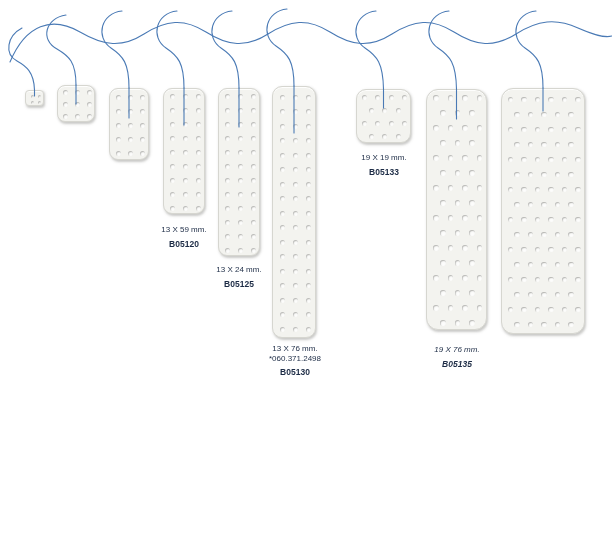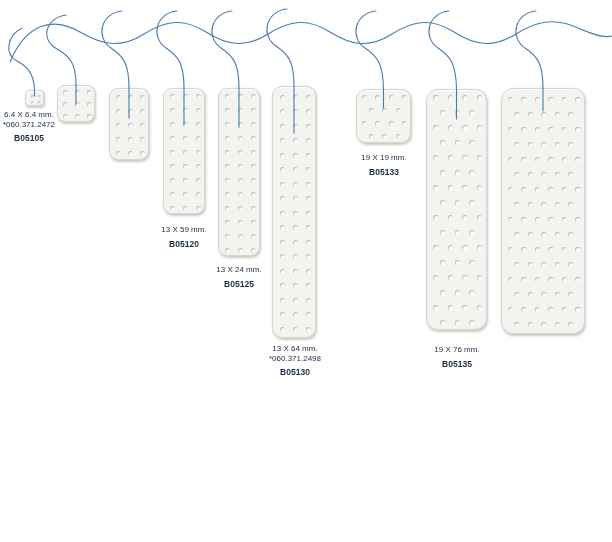--- a/index.html
+++ b/index.html
@@ -347,46 +347,41 @@
       <span class="hole" style="left: 46px; top: 217.75px; width: 5.5px; height: 5.5px;"></span>
       <span class="hole" style="left: 59.5px; top: 217.75px; width: 5.5px; height: 5.5px;"></span>
       <span class="hole" style="left: 73px; top: 217.75px; width: 5.5px; height: 5.5px;"></span>
       <span class="hole" style="left: 12.25px; top: 232.75px; width: 5.5px; height: 5.5px;"></span>
       <span class="hole" style="left: 25.75px; top: 232.75px; width: 5.5px; height: 5.5px;"></span>
       <span class="hole" style="left: 39.25px; top: 232.75px; width: 5.5px; height: 5.5px;"></span>
       <span class="hole" style="left: 52.75px; top: 232.75px; width: 5.5px; height: 5.5px;"></span>
       <span class="hole" style="left: 66.25px; top: 232.75px; width: 5.5px; height: 5.5px;"></span>
     </div>
 
-  <div class="label" style="left:0px; top:110px; width:58px;">
-    <div>6.4 X 6.4 mm.</div>
-    <div class="ref">*060.371.2472</div>
-    <div class="code">B05105</div>
-  </div>
   <div class="label" style="left:155px; top:225px; width:58px;">
     <div>13 X 59 mm.</div>
 
     <div class="code">B05120</div>
   </div>
   <div class="label" style="left:210px; top:265px; width:58px;">
     <div>13 X 24 mm.</div>
 
     <div class="code">B05125</div>
   </div>
   <div class="label" style="left:264px; top:344px; width:62px;">
-    <div>13 X 64 mm.</div>
+    <div>13 X 76 mm.</div>
     <div class="ref">*060.371.2498</div>
     <div class="code">B05130</div>
   </div>
   <div class="label" style="left:354px; top:153px; width:60px;">
     <div>19 X 19 mm.</div>
 
     <div class="code">B05133</div>
   </div>
-  <div class="label" style="left:427px; top:345px; width:60px;">
+  <div class="label" style="left:427px; top:345px; width:60px;font-style:italic;">
     <div>19 X 76 mm.</div>
 
     <div class="code">B05135</div>
   </div>
 
   <svg class="wires" width="612" height="542" viewBox="0 0 612 542">
 
     <path d="M 10 62 C 26 24, 52 16, 80 32 C 104 46, 122 48, 144 34 C 166 20, 184 18, 206 32 C 228 46, 246 48, 268 34 C 290 20, 308 18, 330 32 C 352 46, 370 48, 392 34 C 414 20, 432 18, 454 32 C 476 46, 494 48, 516 34 C 538 20, 556 18, 578 28 C 594 35, 604 38, 612 36"></path>
 
     <path d="M 34.5 90 C 34 72, 26 66, 17 61 C 4 54, 7 36, 22 28"></path>

